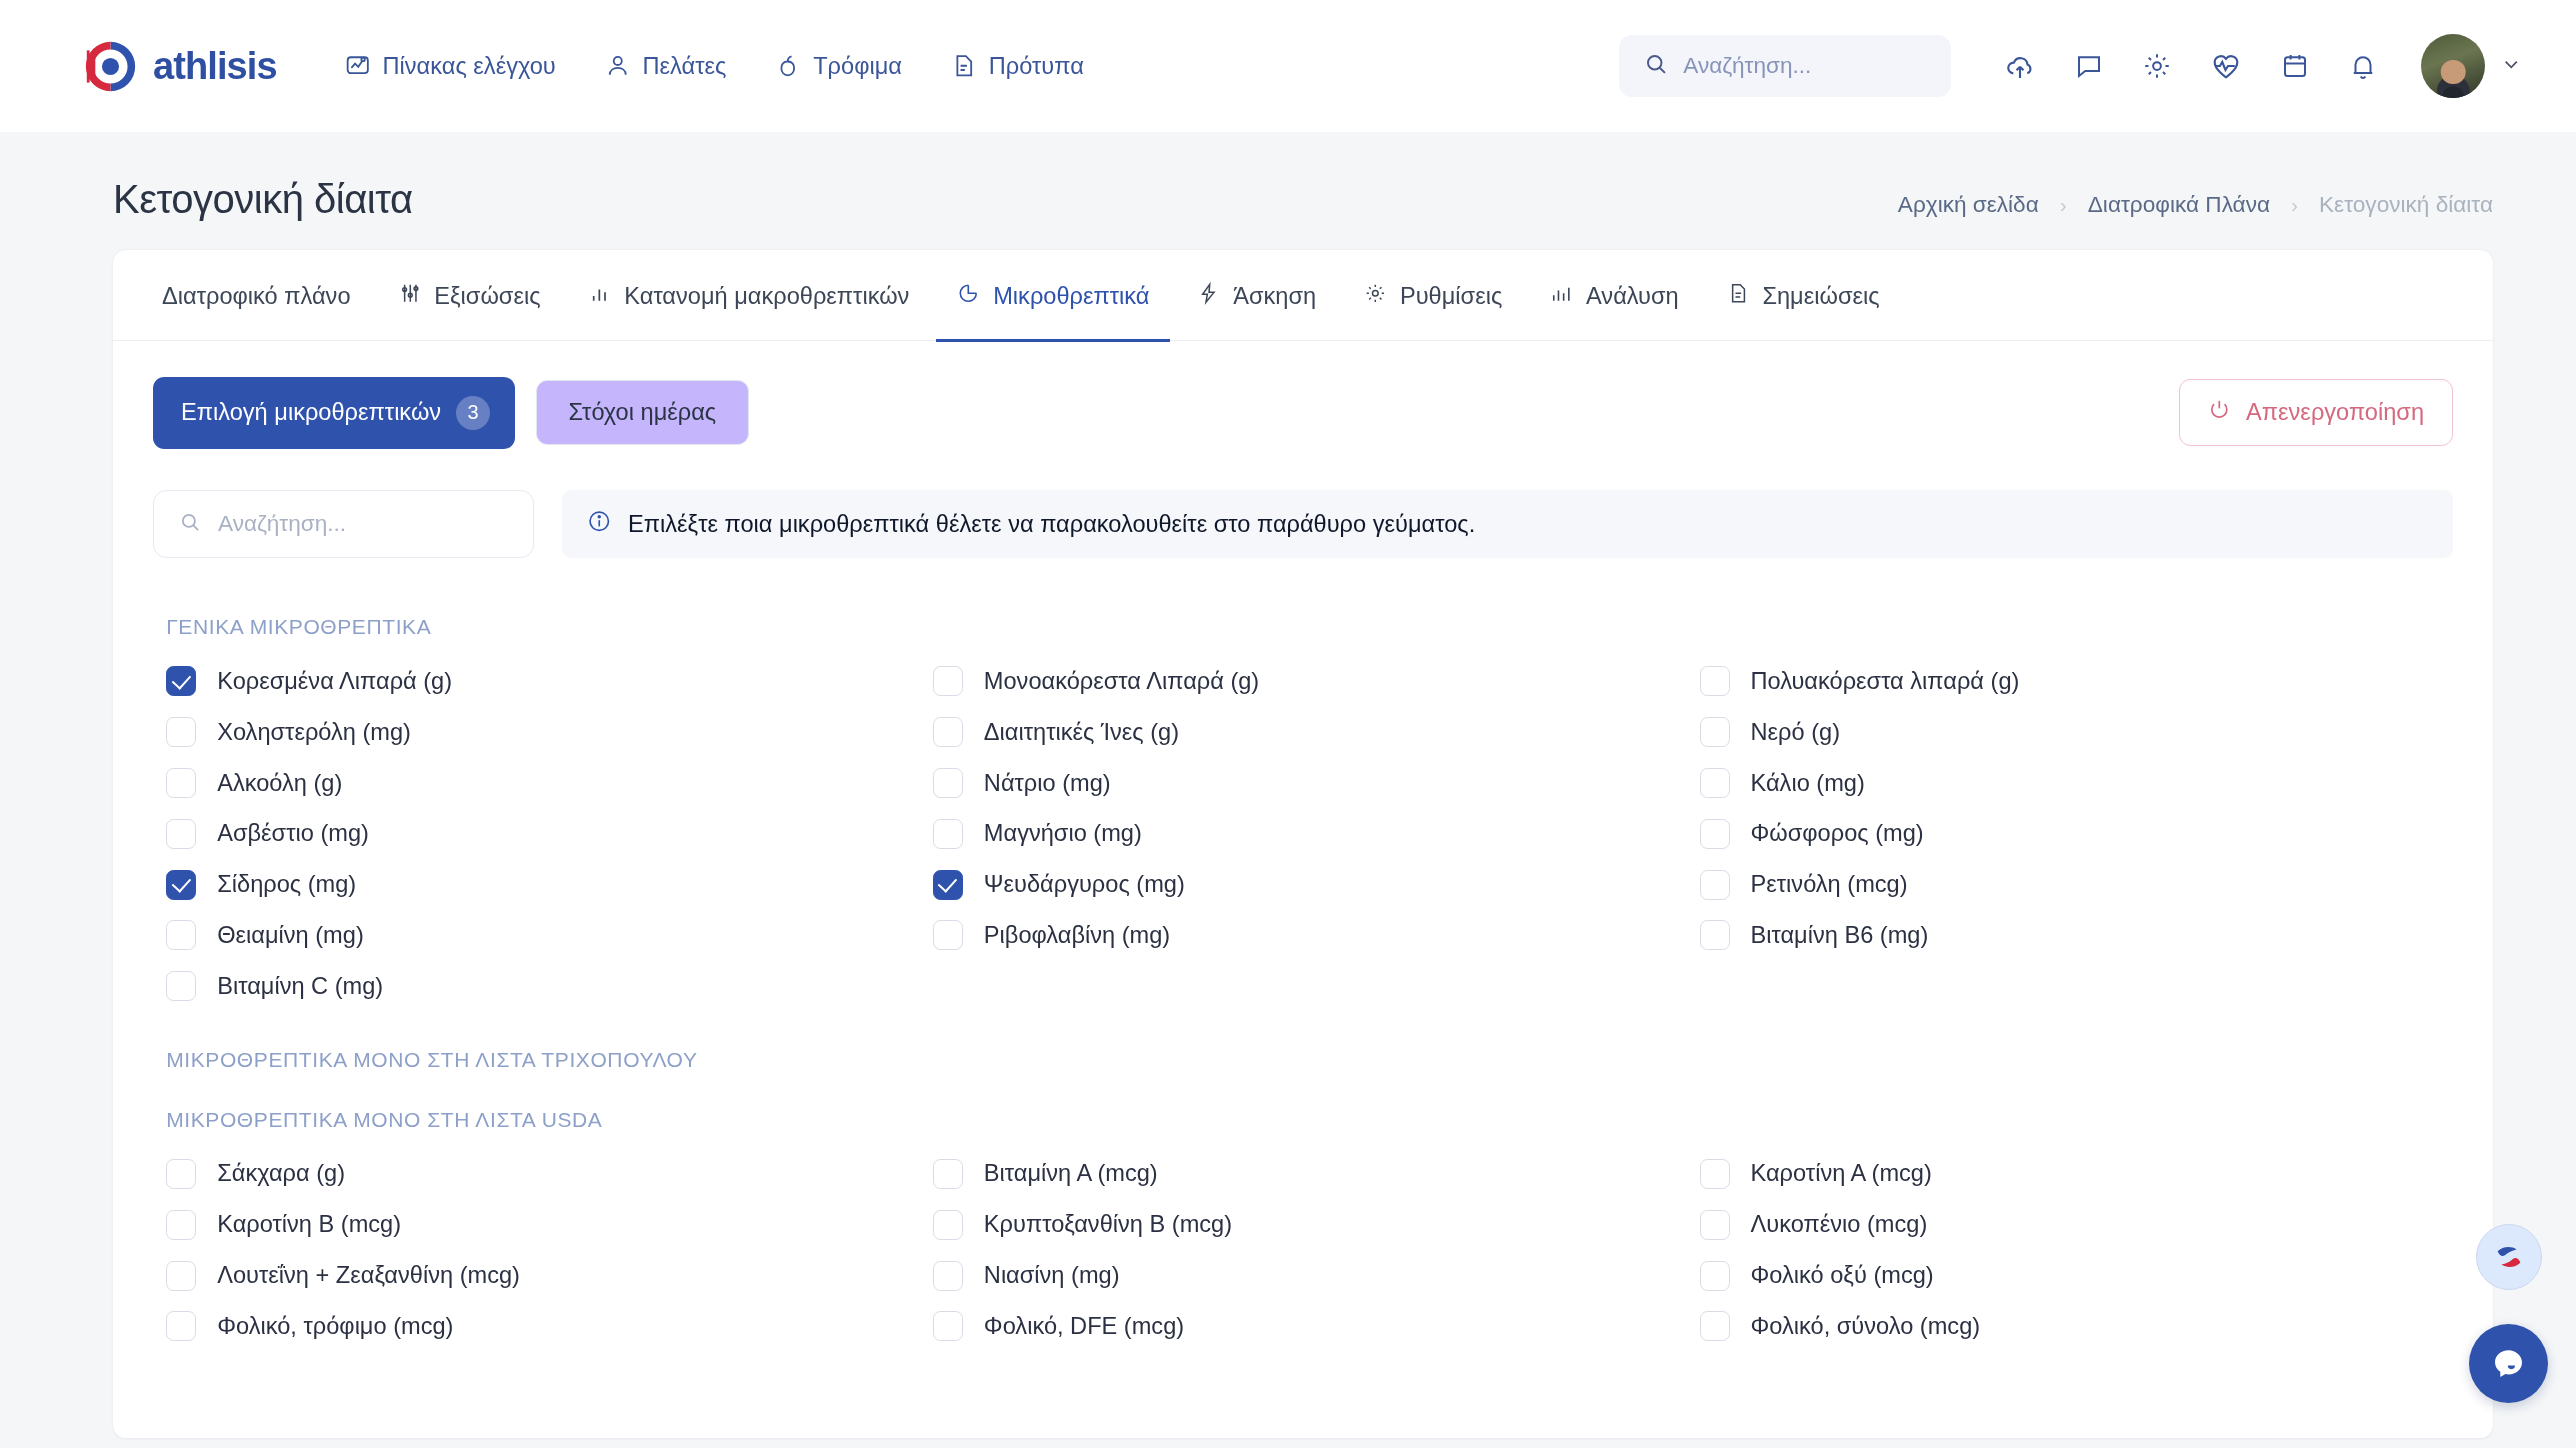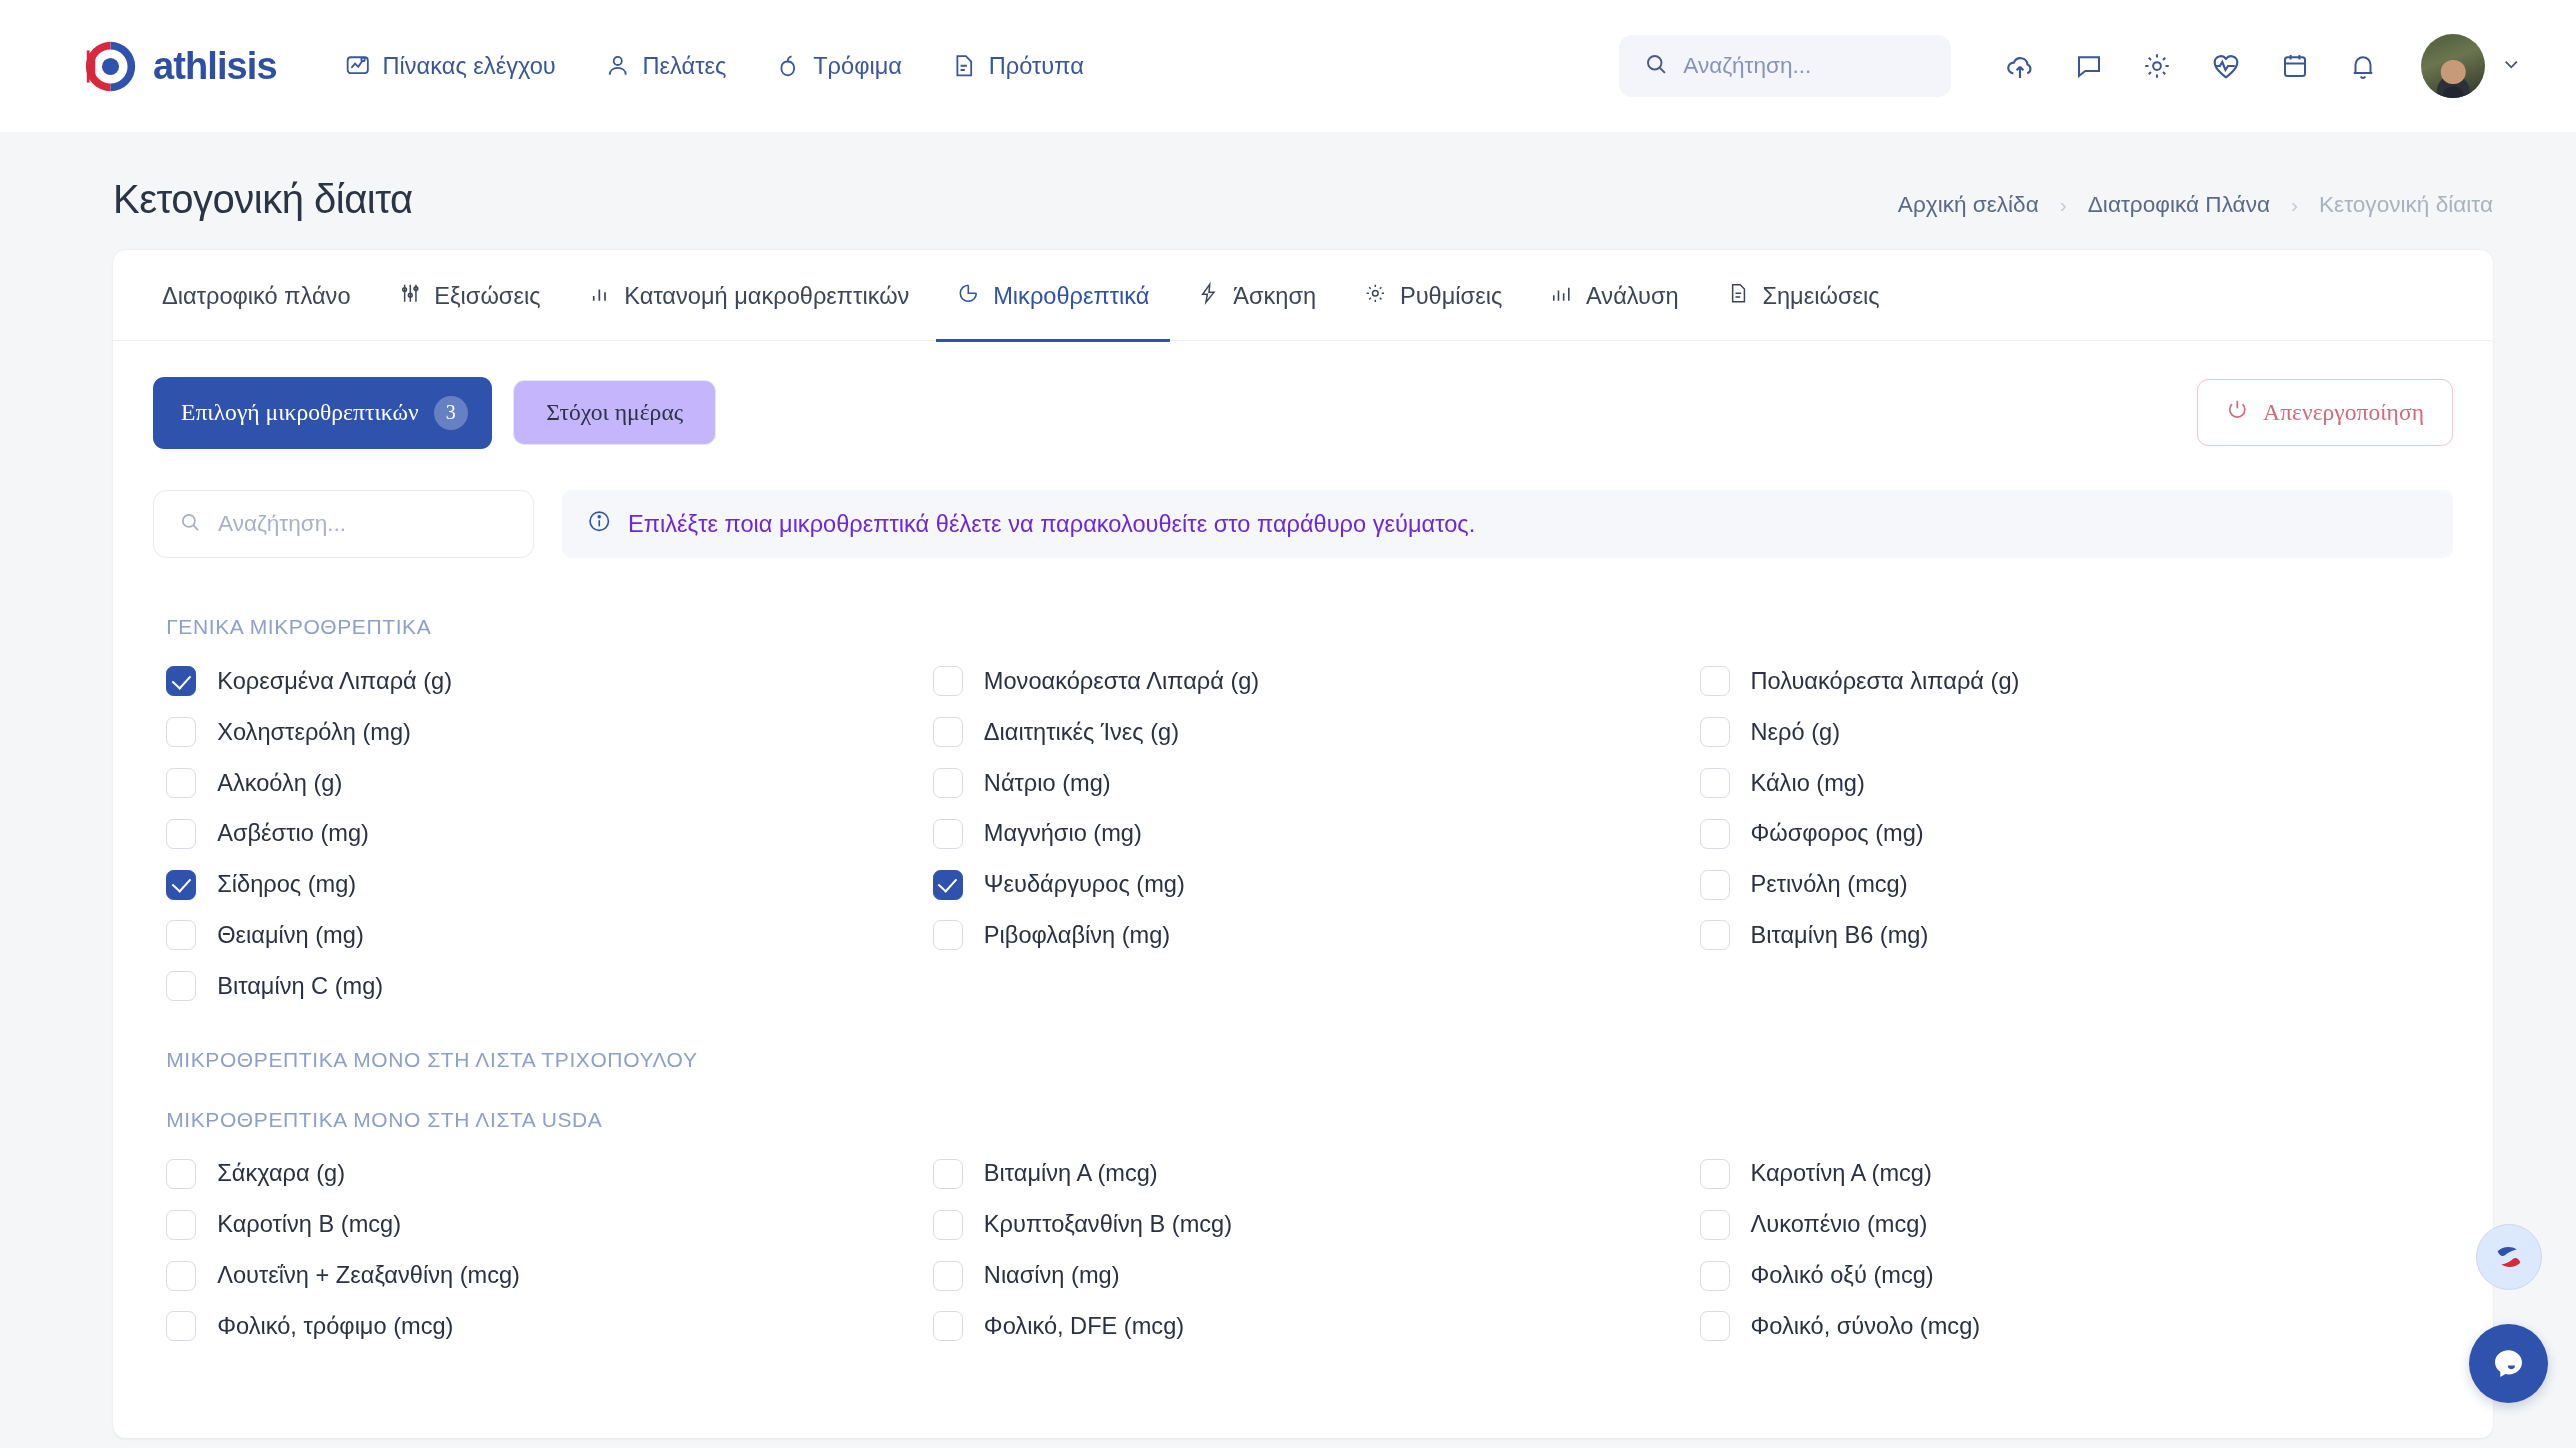--- a/index.html
+++ b/index.html
@@ -94,21 +94,21 @@
   }
   .tab.active { color: #2f52ad; border-bottom-color: #2f52ad; }
 
   .toolbar {
     display: flex; align-items: center;
     padding: 36px 40px 9.4px 40px;
   }
   .btn {
     font-size: 23.6px; border-radius: 11.3px; cursor: pointer;
     display: flex; align-items: center; gap: 15px;
-    font-family: Liberation Serif, serif;
+    font-family: Liberation Sans, sans-serif;
   }
   .btn-primary {
     background: #2f52ad; color: #fff; border: none;
     padding: 19px 24.5px 19px 28px;
   }
   .badge-count {
     background: rgba(255,255,255,0.27); color: #fff;
     border-radius: 50%; width: 34px; height: 34px;
     display: flex; align-items: center; justify-content: center;
     font-size: 20px;
@@ -137,21 +137,21 @@
     border: none; outline: none; background: transparent;
     font-size: 22.6px; color: #4a5b8a; width: 100%;
     font-family: "Liberation Sans", sans-serif;
   }
   .search-small input::placeholder { color: #a9b1c2; }
 
   .infobar {
     flex: 1; height: 68px;
     background: #f5f7fb; border-radius: 9.4px;
     display: flex; align-items: center; gap: 17px; padding: 0 24.5px;
-    color: #6d28d9; font-size: 23.6px;
+    color: #0f172a; font-size: 23.6px;
   }
 
   
   .sections { padding: 21px 40px 38px 40px; }
   .section-title {
     color: #8da0c9; font-size: 21px; letter-spacing: 0.6px;
     margin: 36px 0 17px 13.2px;
   }
   .grid { display: grid; grid-template-columns: repeat(3, 1fr); }
   .check-item {

